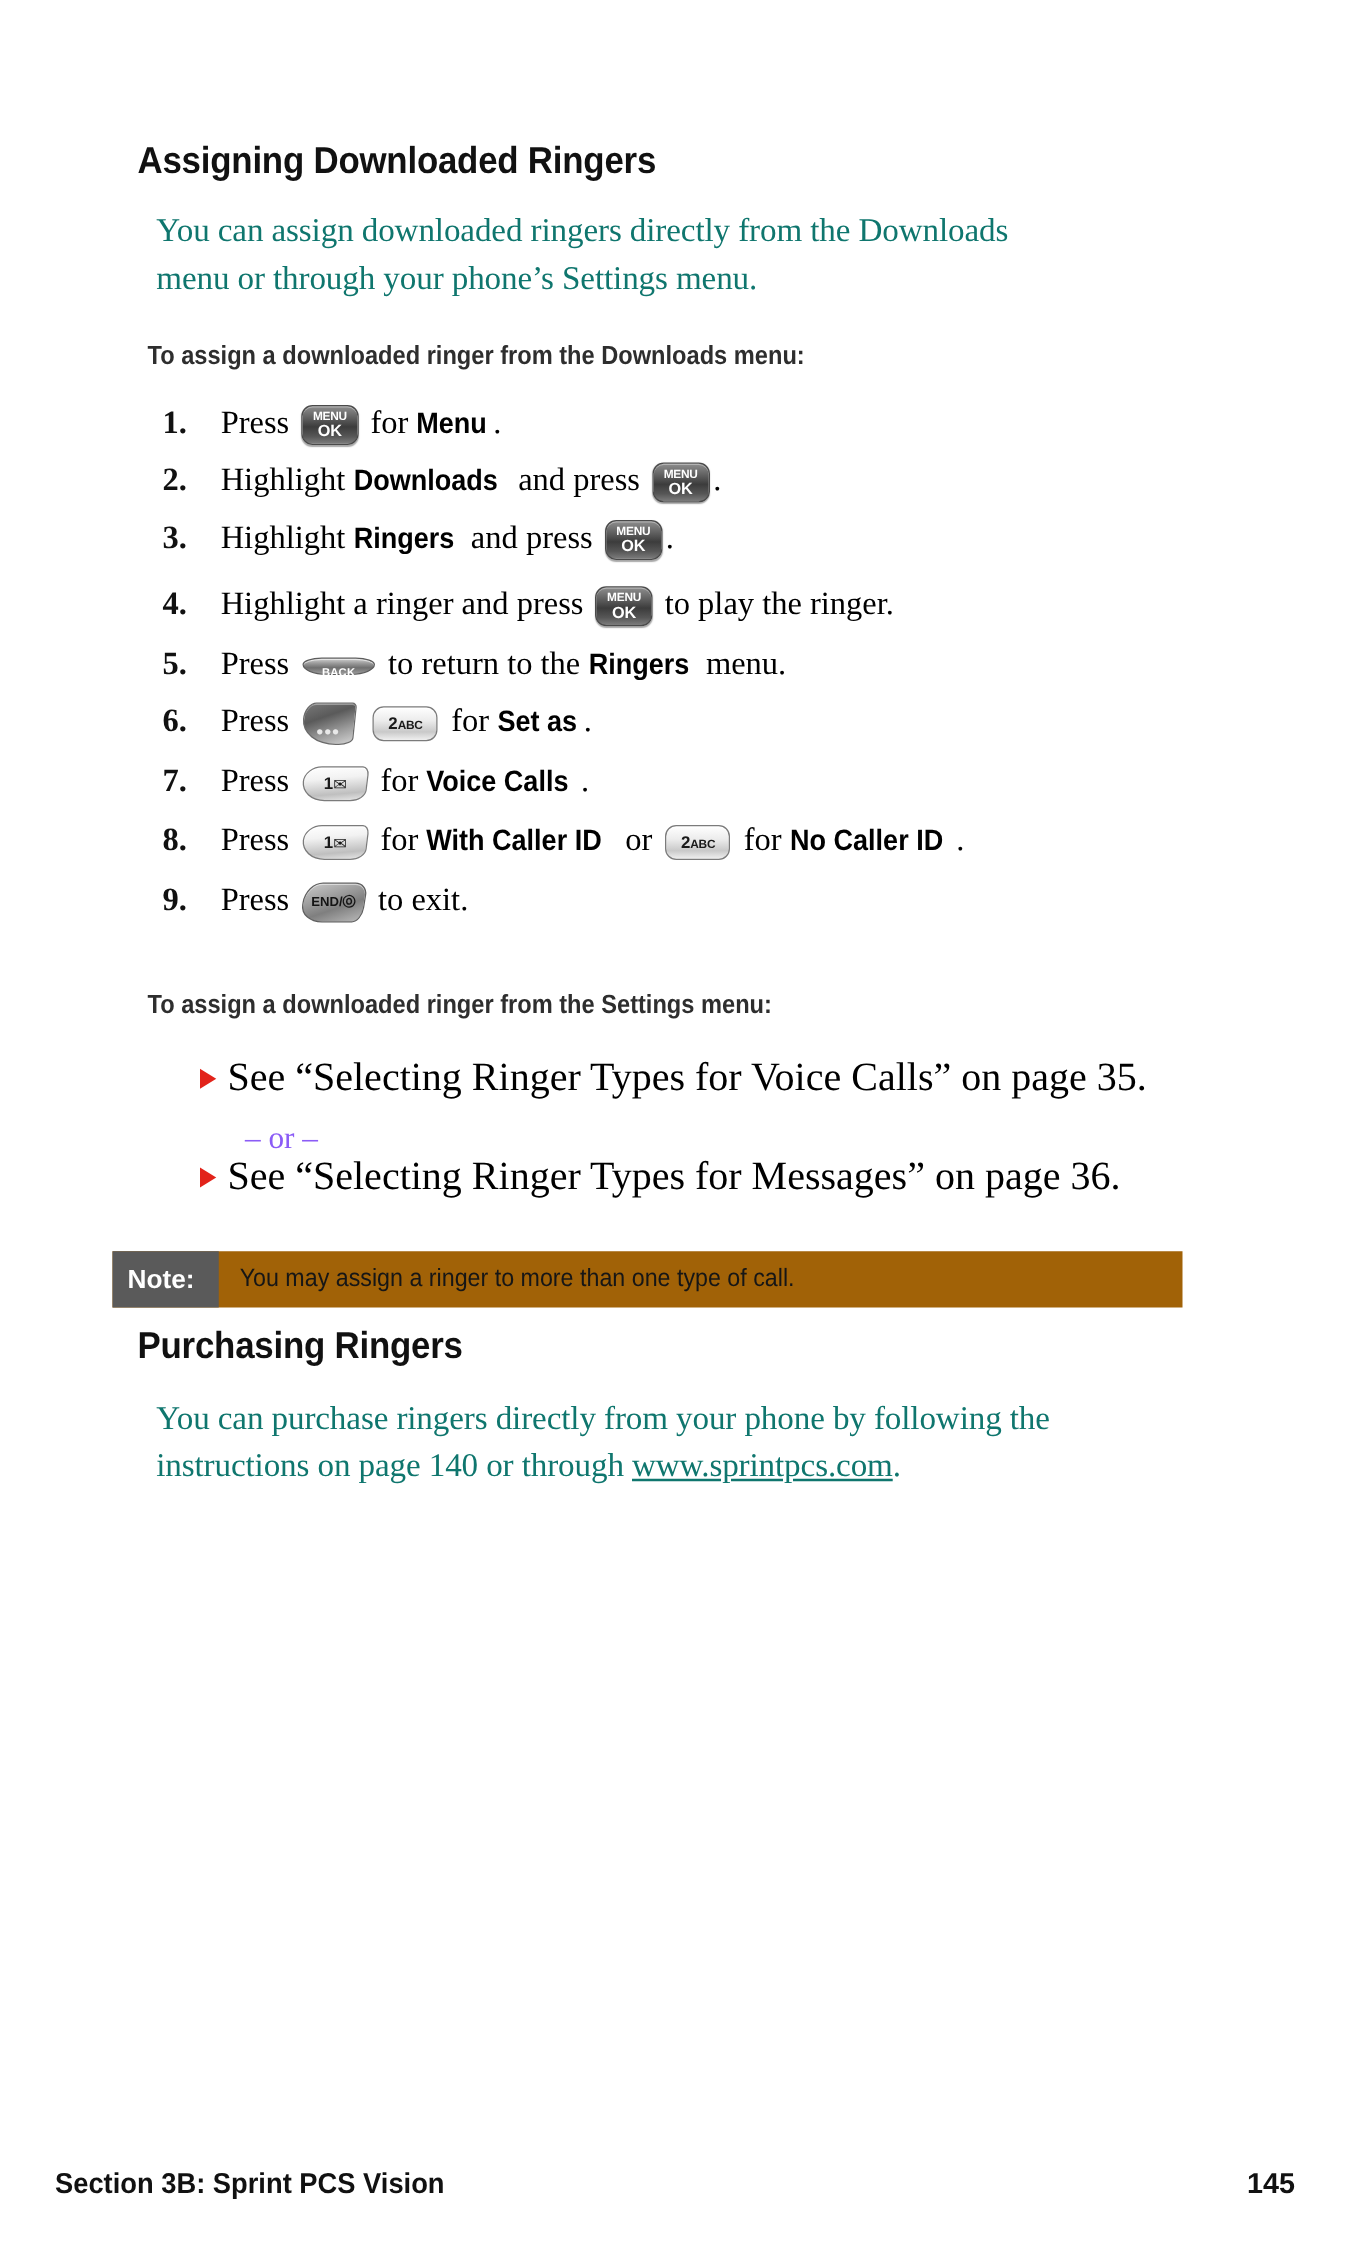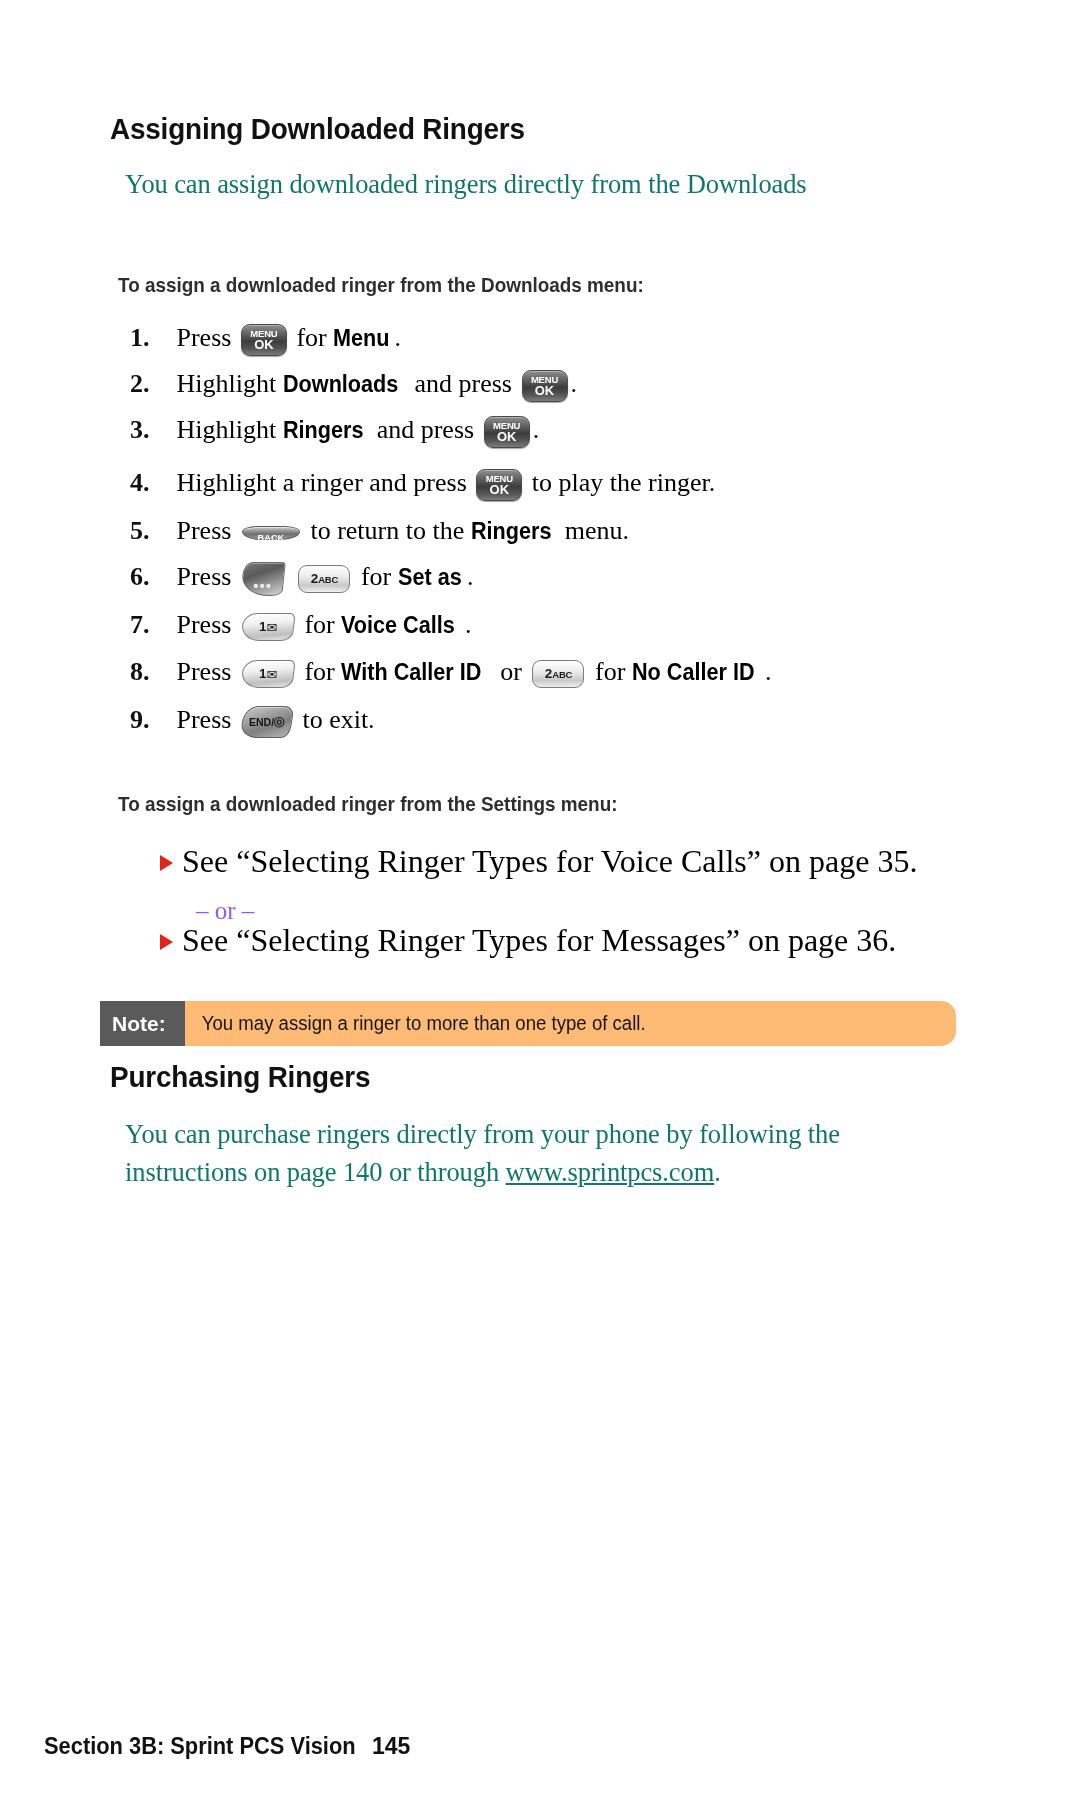--- a/index.html
+++ b/index.html
@@ -233,28 +233,27 @@
   .or-line {
     position: absolute;
     left: 196px;
     font-size: 25px;
     color: #8b5cf6;
   }
 
   
   .note {
     position: absolute;
-    left: 100px;
+    left: 90px;
     top: 961px;
     width: 856px;
     height: 45px;
-    background: #fdba74;
+    background: #a16207;
     display: flex;
     align-items: stretch;
-    border-radius: 15px;
   }
   .note-label {
     background: #5a5a5a;
     color: #ffffff;
     font-family: "Liberation Sans", "DejaVu Sans", sans-serif;
     font-weight: bold;
     font-size: 21px;
     width: 85px;
     display: flex;
     align-items: center;
@@ -280,33 +279,35 @@
     position: absolute;
     left: 44px;
     right: 44px;
     top: 1690px;
     height: 32px;
     font-family: "Liberation Sans", "DejaVu Sans", sans-serif;
     font-weight: bold;
     font-size: 23px;
     color: #111;
     display: flex;
+    justify-content: space-between;
     align-items: center;
   }
   .footer .left { transform: scaleX(0.95); transform-origin: left center; }
 </style>
 </head>
 <body>
 
 <div class="page">
 
   <div class="h1" id="heading-assigning">Assigning Downloaded Ringers</div>
 
   <div class="para" style="left:125px; top:125px;">
     <div>You can assign downloaded ringers directly from the Downloads</div>
+    <div>menu or through your phone’s Settings menu.</div>
   </div>
 
   <div class="subhead" style="top:233px;">To assign a downloaded ringer from the Downloads menu:</div>
 
   <div class="step" style="top:281px;">
     <span class="num">1.</span>
     <span>Press</span>
     <span class="key key-menu">
       <span class="l1">MENU</span><span class="l2">OK</span>
     </span>

